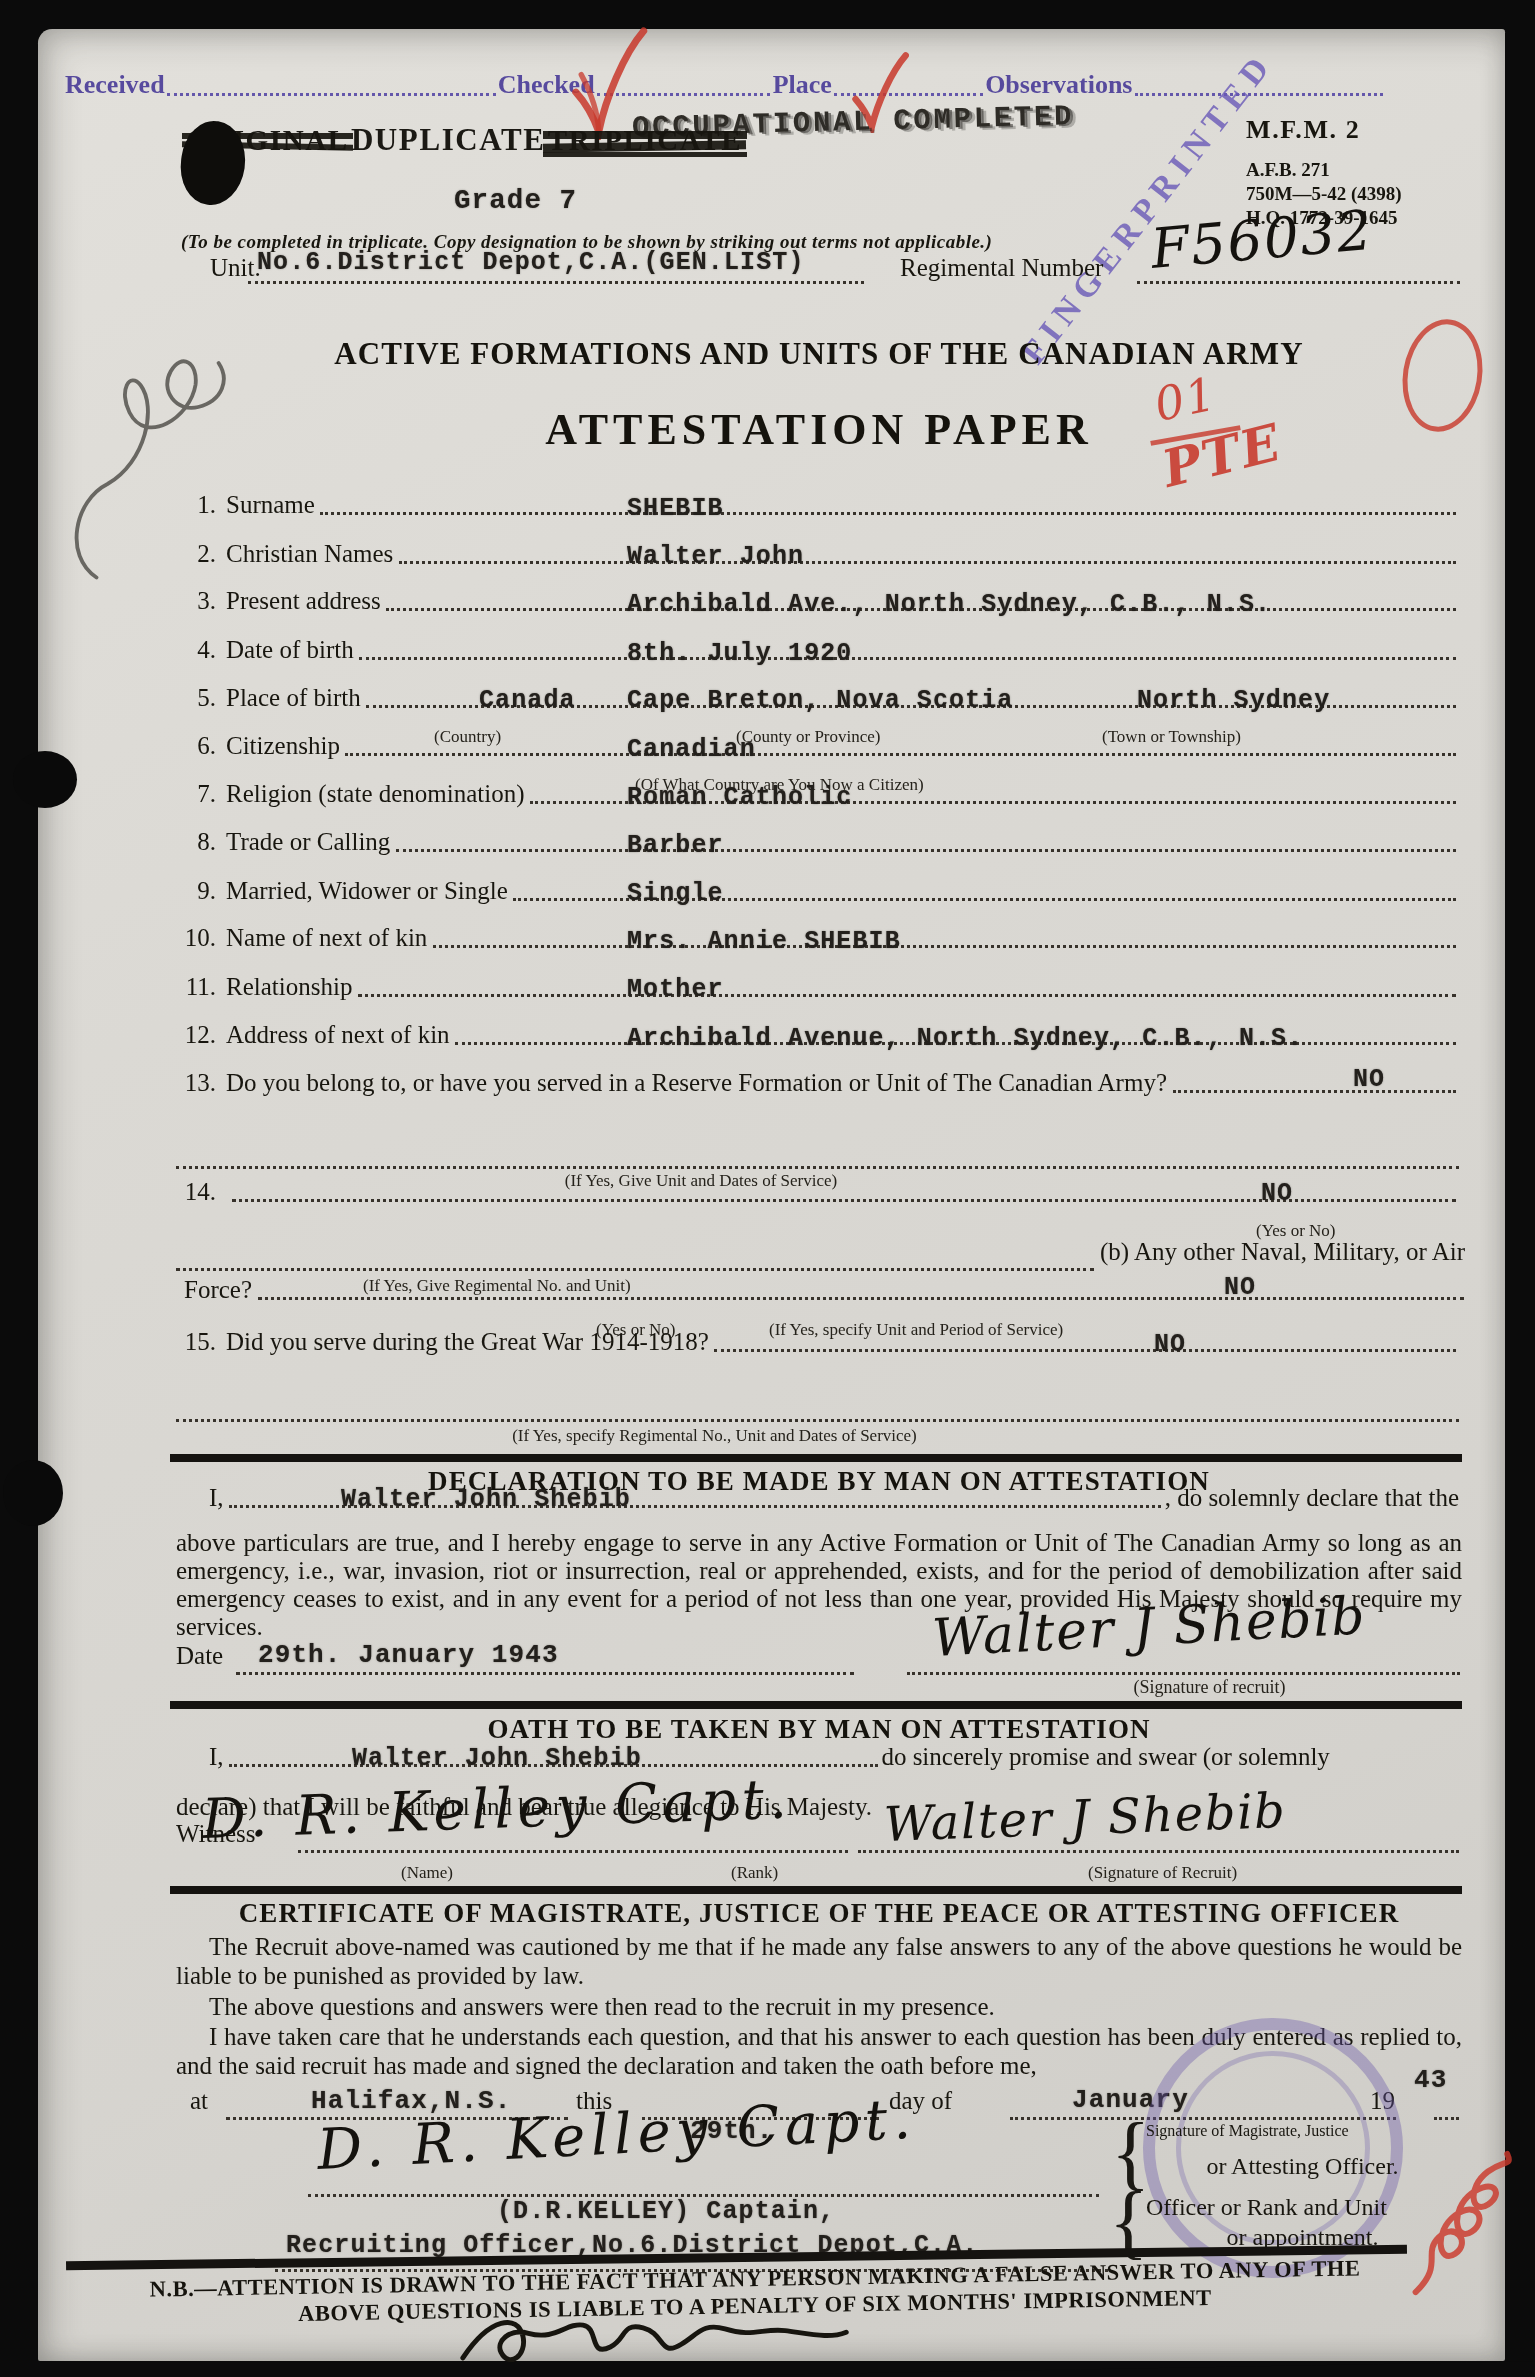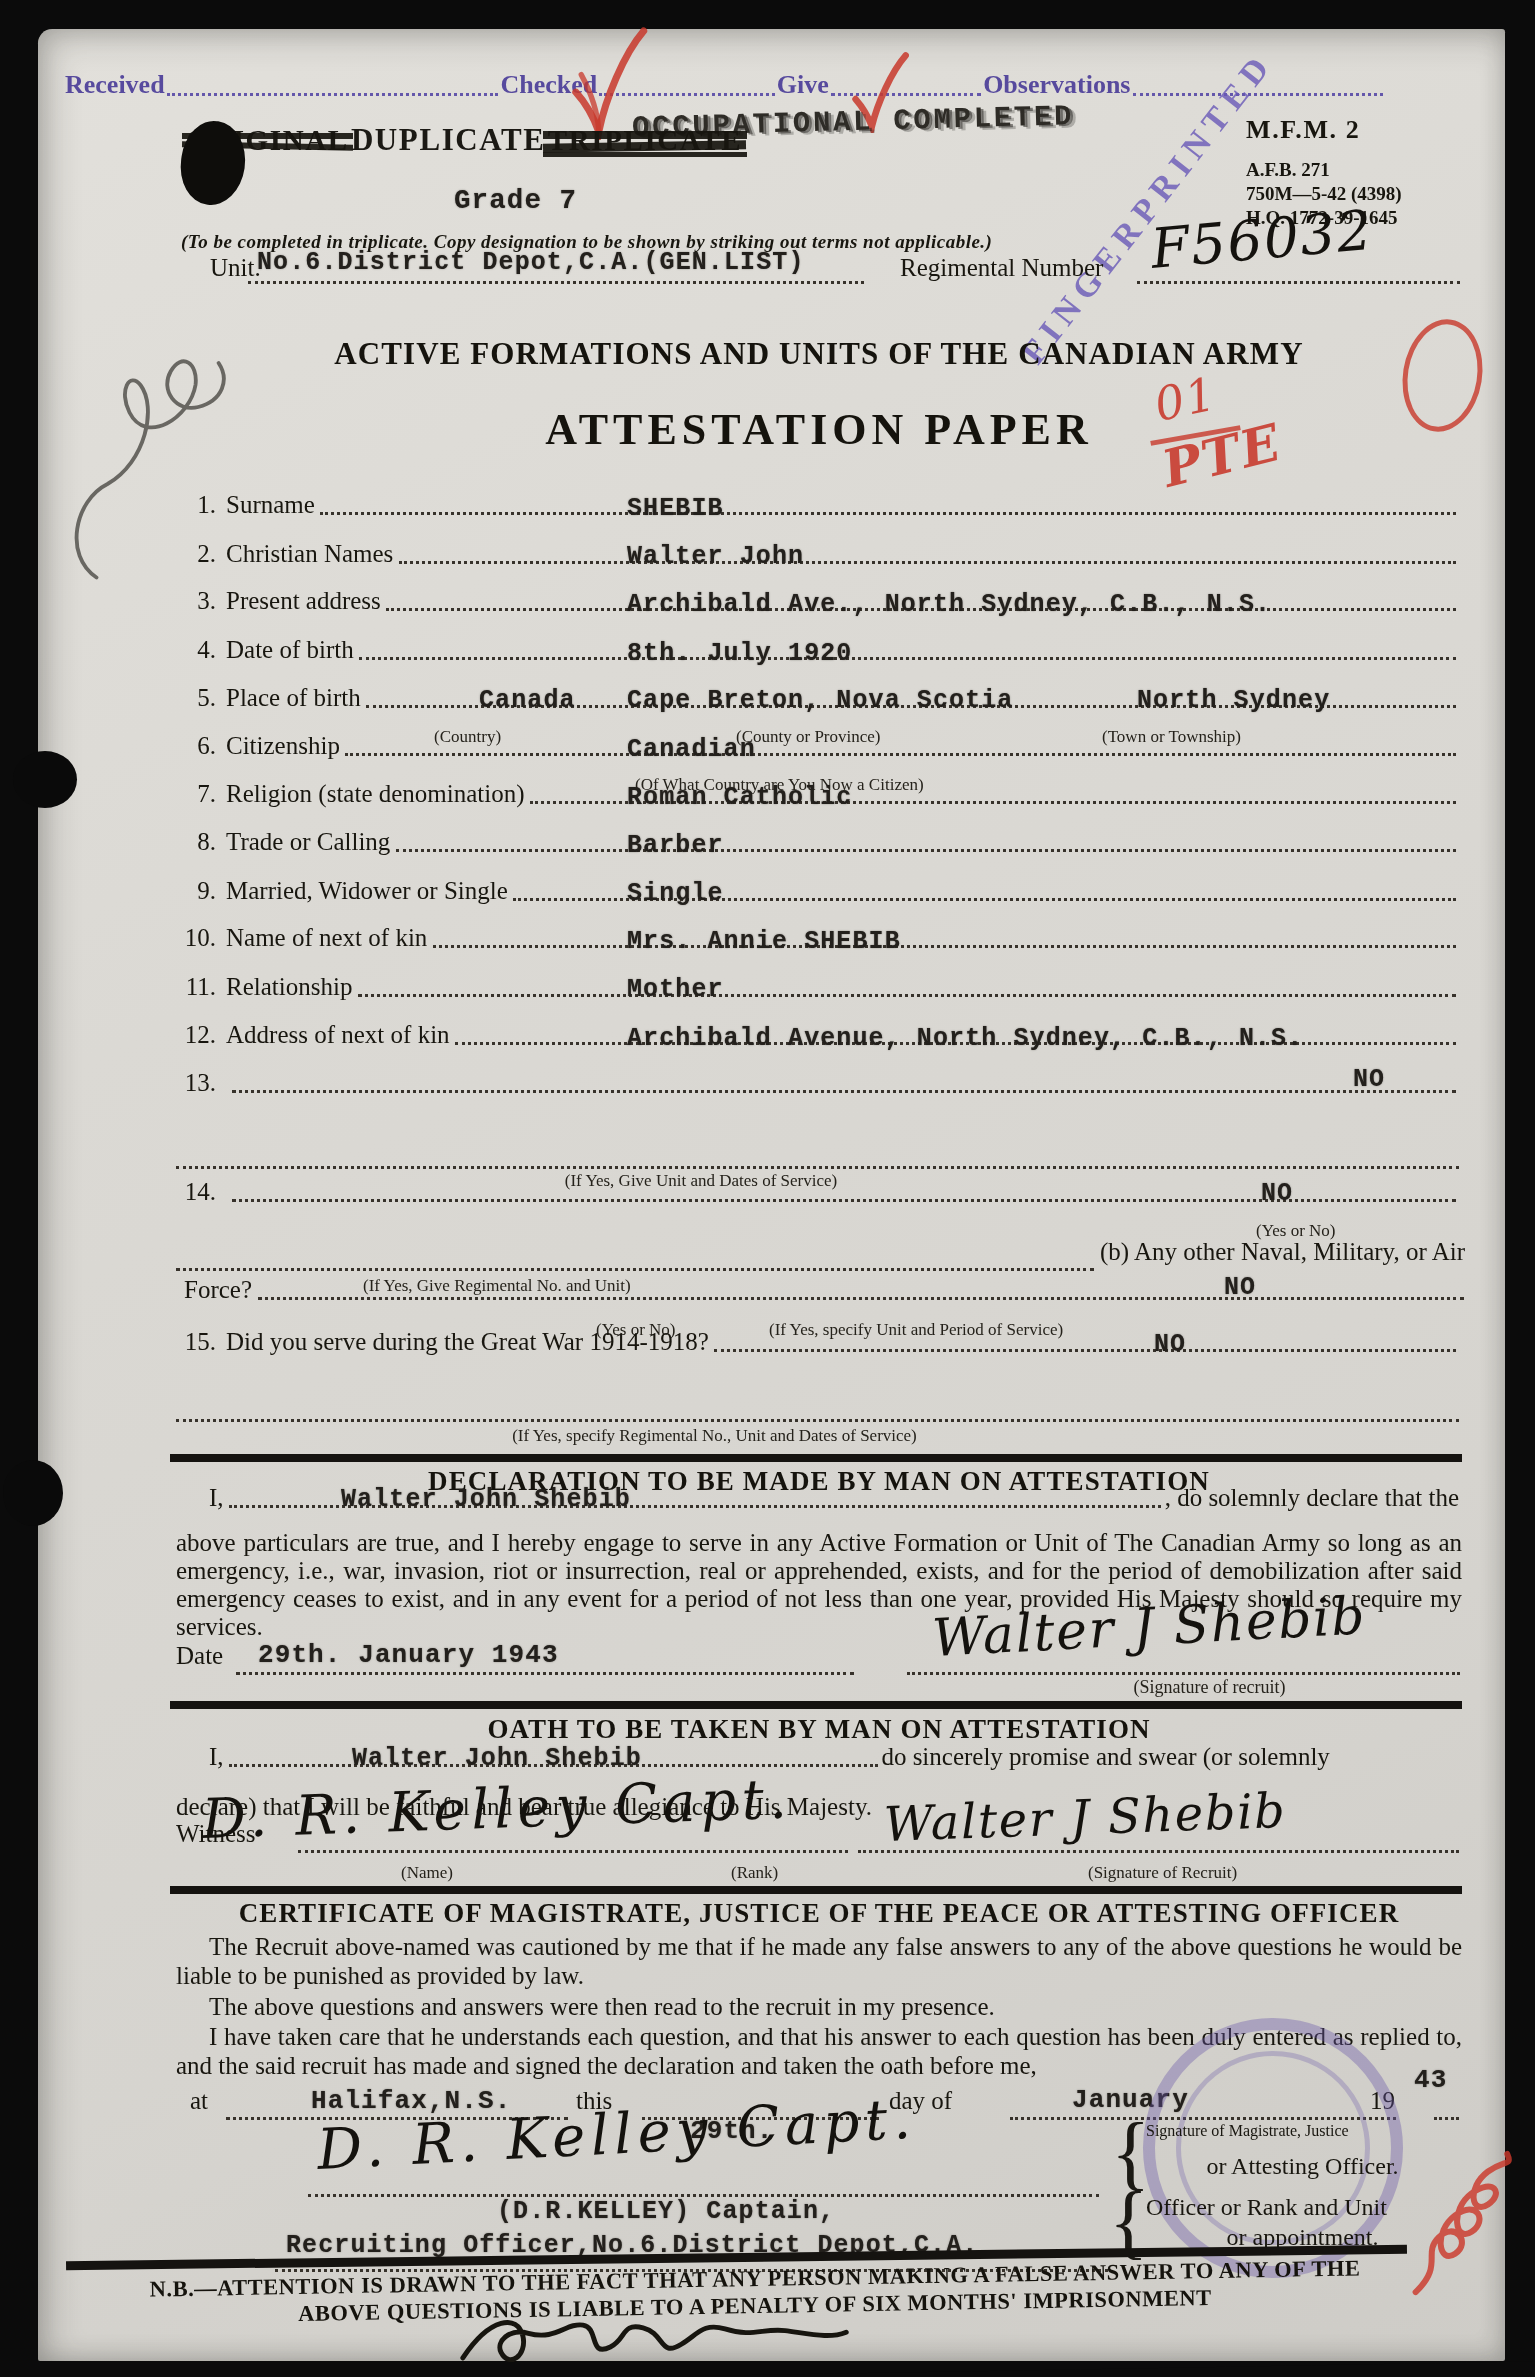--- a/index.html
+++ b/index.html
@@ -46,21 +46,21 @@
 <div class="abs paper"></div>
 
 <div class="abs" style="left:13px;top:751px;width:64px;height:57px;background:#0a0a0a;border-radius:50%;"></div>
 <div class="abs" style="left:3.3px;top:1460px;width:60px;height:66px;background:#0a0a0a;border-radius:50%;"></div>
 
 <div class="abs purple" style="left:65px;top:70px;width:1320px;display:flex;align-items:flex-end;font-size:26px;font-weight:700;opacity:.92;">
   <span>Received</span>
   <span class="dotpurple" style="flex:53;margin:0 2.2px 4.4px 2.2px;"></span>
   <span>Checked</span>
   <span class="dotpurple" style="flex:28;margin:0 2.2px 4.4px 2.2px;"></span>
-  <span>Give</span>
+  <span>Place</span>
   <span class="dotpurple" style="flex:24;margin:0 2.2px 4.4px 2.2px;"></span>
   <span>Observations</span>
   <span class="dotpurple" style="flex:40;margin:0 2.2px 4.4px 2.2px;"></span>
 </div>
 
 <svg class="abs" style="left:566px;top:22px;" width="82" height="118" viewBox="0 0 150 215">
   <path d="M18,128 C38,150 52,178 60,200 C72,140 106,58 142,16" stroke="#c8382b" stroke-width="13" fill="none" stroke-linecap="round" opacity=".85"></path>
   <path d="M60,200 C58,160 42,122 28,96" stroke="#c8382b" stroke-width="10" fill="none" stroke-linecap="round" opacity=".75"></path>
 </svg>
 <svg class="abs" style="left:849px;top:51px;" width="60" height="82" viewBox="0 0 110 150">
@@ -204,20 +204,21 @@
 
 <div class="abs qrow serif" style="top:1021px;">
   <span class="num">12.</span>
   <span>Address of next of kin</span>
   <span class="leader"></span>
 </div>
 <div class="abs mono ans" style="left:627px;top:1024px;">Archibald Avenue, North Sydney, C.B., N.S.</div>
 
 <div class="abs qrow serif" style="top:1069px;">
   <span class="num">13.</span>
+  <span>Do you belong to, or have you served in a Reserve Formation or Unit of The Canadian Army?</span>
   <span class="leader"></span>
 </div>
 <div class="abs mono ans" style="left:1353px;top:1065px;">NO</div>
 
 <div class="abs dotline" style="left:176px;top:1166px;width:1283px;"></div>
 <div class="abs sub serif center" style="left:176px;top:1171px;width:1050px;">(If Yes, Give Unit and Dates of Service)</div>
 
 <div class="abs qrow serif" style="top:1178px;">
   <span class="num">14.</span>
   <span class="leader"></span>

